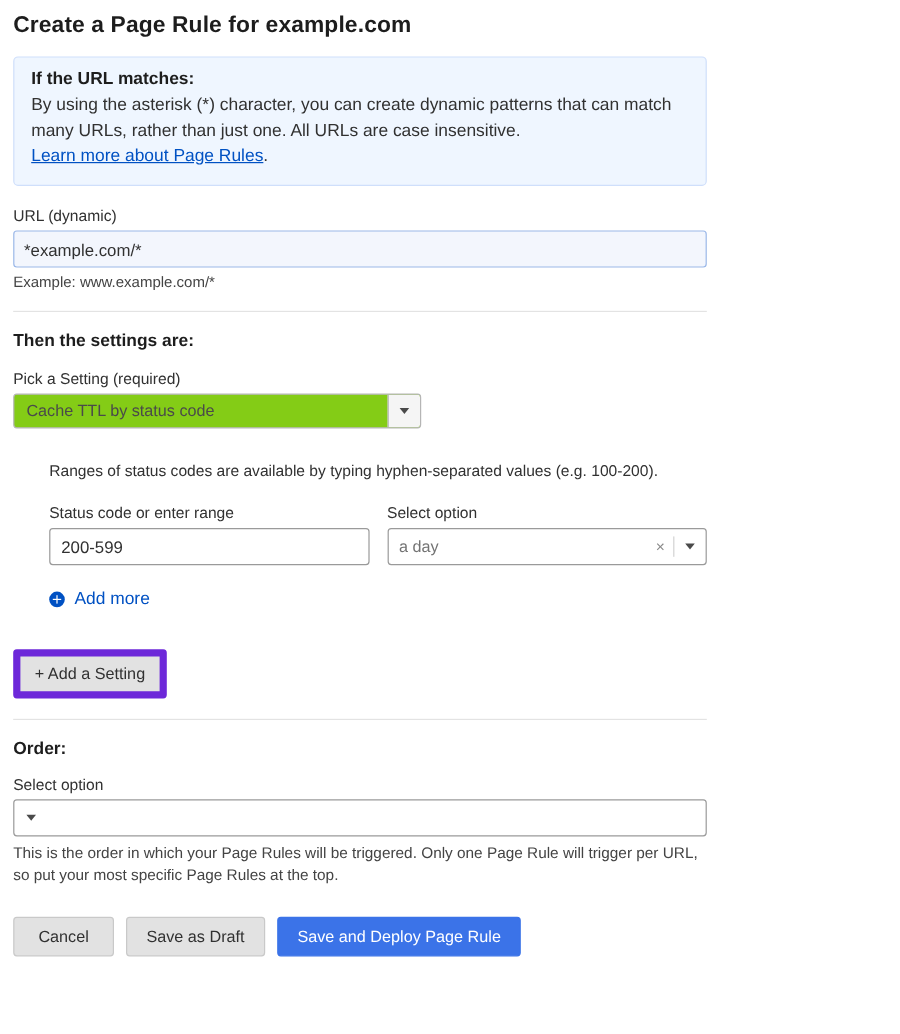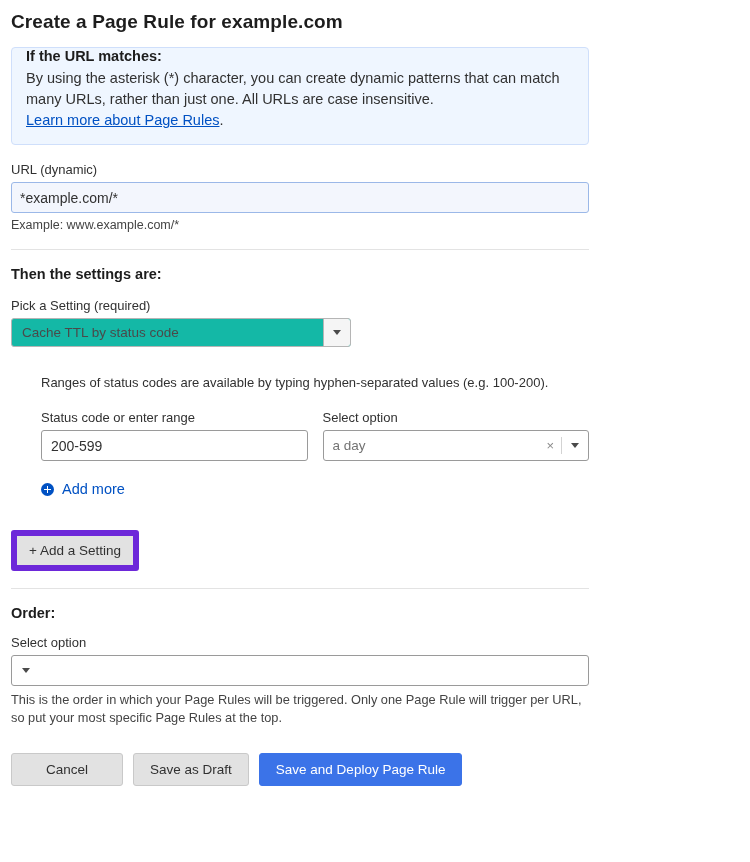--- a/index.html
+++ b/index.html
@@ -23,21 +23,21 @@
     font-size: 19px;
     font-weight: bold;
     color: #1d1d1d;
     margin: 11px 0 14px 0;
     letter-spacing: 0.1px;
   }
   .info-box {
     background: #eff6ff;
     border: 1px solid #cfdffb;
     border-radius: 4px;
-    padding: 0 14px 13px 14px;
+    padding: 10px 14px 13px 14px;
     margin-bottom: 17px;
   }
   .info-title {
     font-weight: bold;
     font-size: 14.5px;
     color: #1d1d1d;
     margin-bottom: 4px;
   }
   .info-text {
     font-size: 14.5px;
@@ -81,21 +81,21 @@
     font-weight: bold;
     color: #1d1d1d;
     margin: 16px 0 16px 0;
   }
   .select-shell {
     display: inline-flex;
     align-items: stretch;
     height: 29px;
     border: 1px solid #b5b5b5;
     border-radius: 3px;
-    background: #14b8a6;
+    background: #84cc16;
     overflow: hidden;
   }
   .select-shell .value {
     padding: 0 10px;
     display: flex;
     align-items: center;
     font-size: 13.5px;
     color: #4a4a4a;
   }
   .select-shell .arrow-btn {
@@ -245,21 +245,21 @@
   .footer {
     display: flex;
     gap: 10px;
     align-items: center;
     margin-top: 25px;
   }
   .btn-cancel {
     background: #e2e2e2;
     border: 1px solid #c9c9c9;
     color: #313131;
-    padding: 8px 34px;
+    padding: 8px 20px;
   }
   .btn-draft {
     background: #e2e2e2;
     border: 1px solid #c9c9c9;
     color: #313131;
     padding: 8px 16px;
   }
   .btn-primary {
     background: #3b73e8;
     border: 1px solid #3b73e8;

